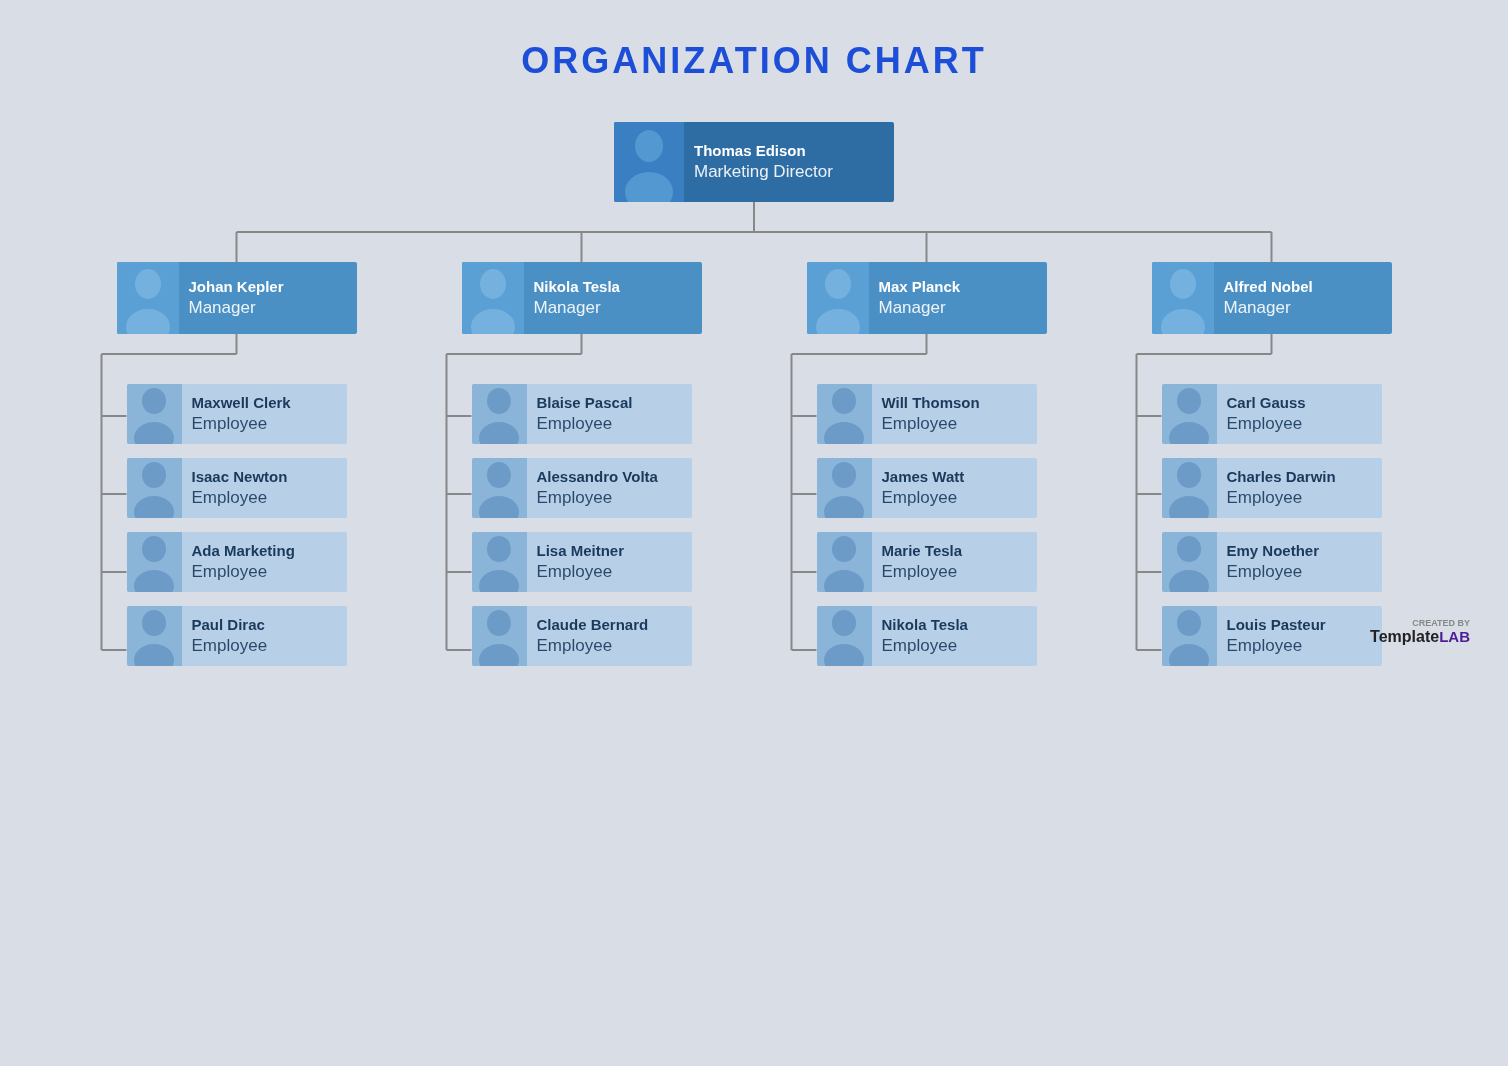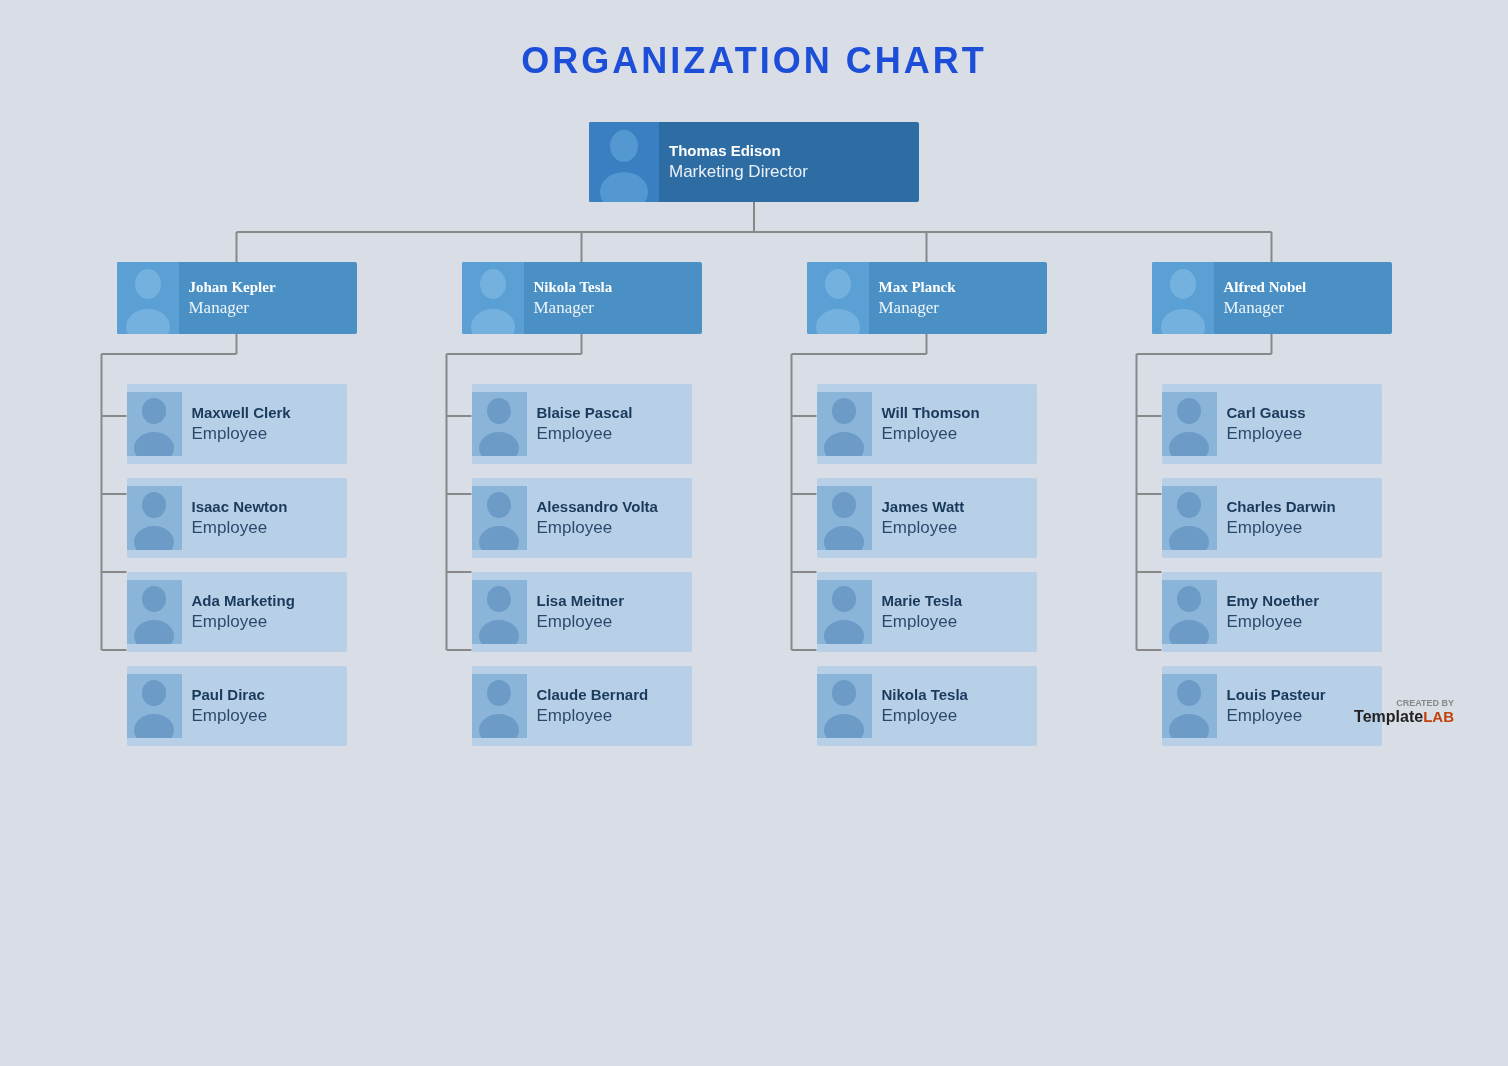--- a/index.html
+++ b/index.html
@@ -24,33 +24,32 @@
     
     .card {
       display: flex;
       align-items: center;
       border-radius: 2px;
       overflow: hidden;
       position: relative;
     }
     .card-director {
       background: #2e6da4;
-      width: 330px;
+      width: 280px;
       height: 80px;
     }
     .card-manager {
       background: #4a90c4;
       width: 240px;
       height: 72px;
-      font-family: Liberation Serif, serif;
     }
     .card-employee {
       background: #b8cfe8;
       width: 220px;
-      height: 80px;
+      height: 60px;
     }
     .card-avatar {
       display: flex;
       align-items: center;
       justify-content: center;
       flex-shrink: 0;
     }
     .card-director .card-avatar { width: 70px; height: 80px; background: #3a7fc1; }
     .card-manager .card-avatar { width: 62px; height: 72px; background: #5aa0d4; }
     .card-employee .card-avatar { width: 55px; height: 64px; background: #8ab4d8; }
@@ -105,21 +104,21 @@
     .lines-svg {
       position: absolute;
       top: 0; left: 0;
       width: 100%; height: 100%;
       pointer-events: none;
     }
 
     .watermark {
       position: absolute;
       bottom: 20px;
-      right: 20px;
+      right: 4px;
       font-size: 11px;
       color: #555;
     }
     .watermark span { color: #c00; font-weight: 700; font-size: 15px; }
 
     .main-wrapper {
       position: relative;
       width: 1440px;
     }
   </style>
@@ -438,15 +437,15 @@
             <div class="card-name">Louis Pasteur</div>
             <div class="card-title">Employee</div>
           </div>
         </div>
       </div>
     </div>
   </div>
 
   <div class="watermark">
     <span style="font-size:9px;color:#888;display:block;text-align:right;">CREATED BY</span>
-    <span style="font-size:16px;font-weight:700;color:#222;">Template<span style="color:#c2410c;margin-top:34px;">LAB</span></span>
+    <span style="font-size:16px;font-weight:700;color:#222;">Template<span style="color:#4c1d95;margin-top:34px;">LAB</span></span>
   </div>
 </div>
 
 </body></html>

